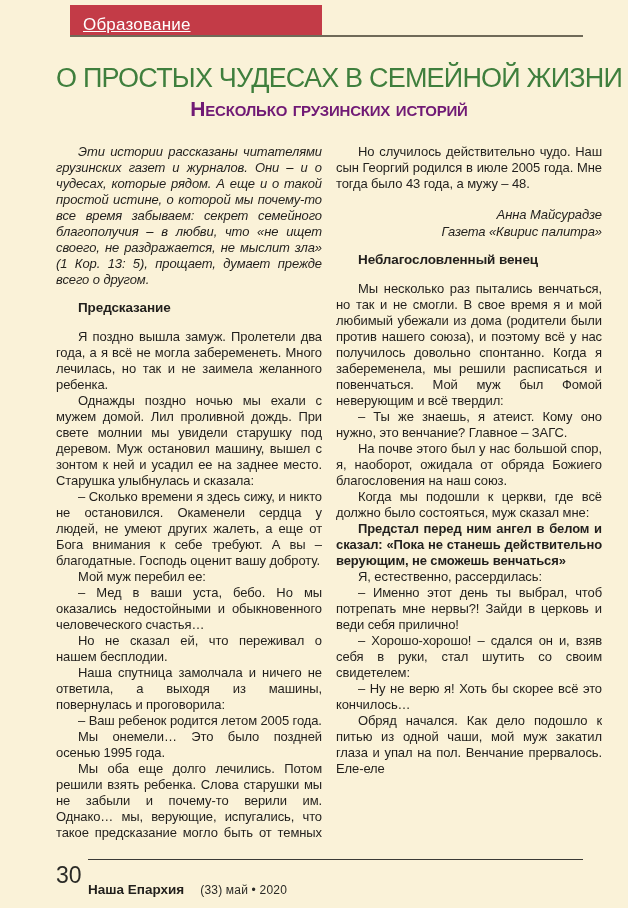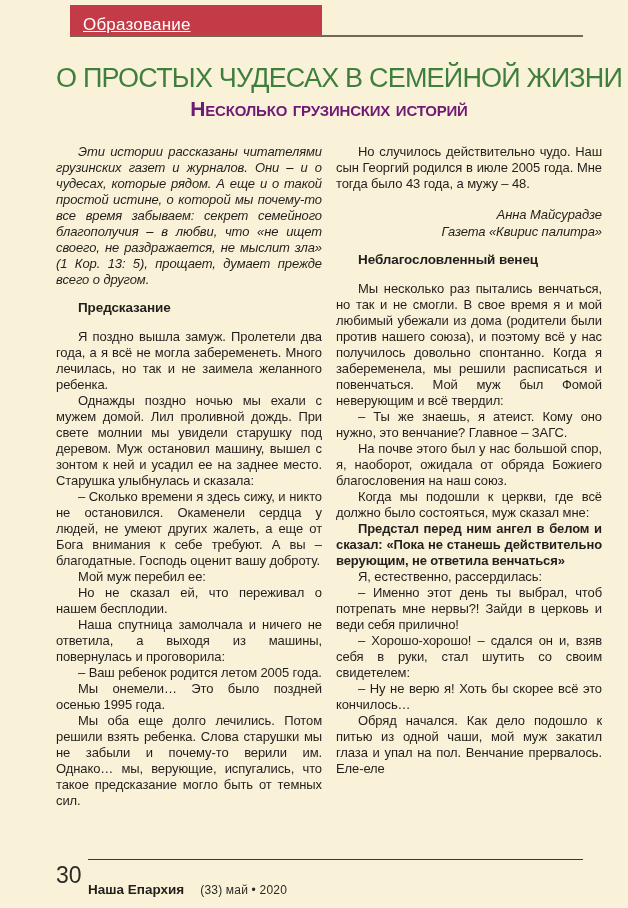--- a/index.html
+++ b/index.html
@@ -71,39 +71,40 @@
 
     <div class="cols">
 
       <div class="col">
         <p class="intro">Эти истории рассказаны читателями грузинских газет и журналов. Они – и о чудесах, которые рядом. А еще и о такой простой истине, о которой мы почему-то все время забываем: секрет семейного благополучия – в любви, что «не ищет своего, не раздражается, не мыслит зла» (1 Кор. 13: 5), прощает, думает прежде всего о другом.</p>
         <div class="col-heading">Предсказание</div>
         <p>Я поздно вышла замуж. Пролетели два года, а я всё не могла забеременеть. Много лечилась, но так и не заимела желанного ребенка.</p>
         <p>Однажды поздно ночью мы ехали с мужем домой. Лил проливной дождь. При свете молнии мы увидели старушку под деревом. Муж остановил машину, вышел с зонтом к ней и усадил ее на заднее место. Старушка улыбнулась и сказала:</p>
         <p>– Сколько времени я здесь сижу, и никто не остановился. Окаменели сердца у людей, не умеют других жалеть, а еще от Бога внимания к себе требуют. А вы – благодатные. Господь оценит вашу доброту.</p>
         <p>Мой муж перебил ее:</p>
+        <p>– Мед в ваши уста, бебо. Но мы оказались недостойными и обыкновенного человеческого счастья…</p>
         <p>Но не сказал ей, что переживал о нашем бесплодии.</p>
         <p>Наша спутница замолчала и ничего не ответила, а выходя из машины, повернулась и проговорила:</p>
         <p>– Ваш ребенок родится летом 2005 года.</p>
         <p>Мы онемели… Это было поздней осенью 1995 года.</p>
         <p>Мы оба еще долго лечились. Потом решили взять ребенка. Слова старушки мы не забыли и почему-то верили им. Однако… мы, верующие, испугались, что такое предсказание могло быть от темных сил.</p>
       </div>
 
       <div class="col">
         <p>Но случилось действительно чудо. Наш сын Георгий родился в июле 2005 года. Мне тогда было 43 года, а мужу – 48.</p>
         <div class="signature">
           <div>Анна Майсурадзе</div>
           <div>Газета «Квирис палитра»</div>
         </div>
         <div class="col-heading">Неблагословленный венец</div>
         <p>Мы несколько раз пытались венчаться, но так и не смогли. В свое время я и мой любимый убежали из дома (родители были против нашего союза), и поэтому всё у нас получилось довольно спонтанно. Когда я забеременела, мы решили расписаться и повенчаться. Мой муж был Фомой неверующим и всё твердил:</p>
         <p>– Ты же знаешь, я атеист. Кому оно нужно, это венчание? Главное – ЗАГС.</p>
         <p>На почве этого был у нас большой спор, я, наоборот, ожидала от обряда Божиего благословения на наш союз.</p>
         <p>Когда мы подошли к церкви, где всё должно было состояться, муж сказал мне:</p>
-        <p class="pullquote">Предстал перед ним ангел в белом и сказал: «Пока не станешь действительно верующим, не ответила венчаться»</p>
+        <p class="pullquote">Предстал перед ним ангел в белом и сказал: «Пока не станешь действительно верующим, не сможешь венчаться»</p>
         <p>Я, естественно, рассердилась:</p>
         <p>– Именно этот день ты выбрал, чтоб потрепать мне нервы?! Зайди в церковь и веди себя прилично!</p>
         <p>– Хорошо-хорошо! – сдался он и, взяв себя в руки, стал шутить со своим свидетелем:</p>
         <p>– Ну не верю я! Хоть бы скорее всё это кончилось…</p>
         <p>Обряд начался. Как дело подошло к питью из одной чаши, мой муж закатил глаза и упал на пол. Венчание прервалось. Еле-еле</p>
       </div>
 
     </div>
   </div>
 

